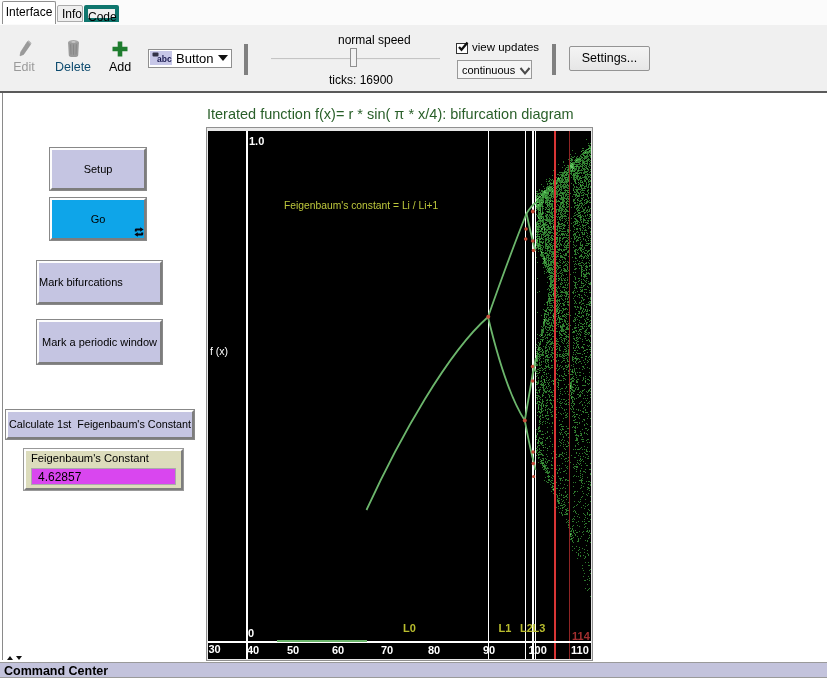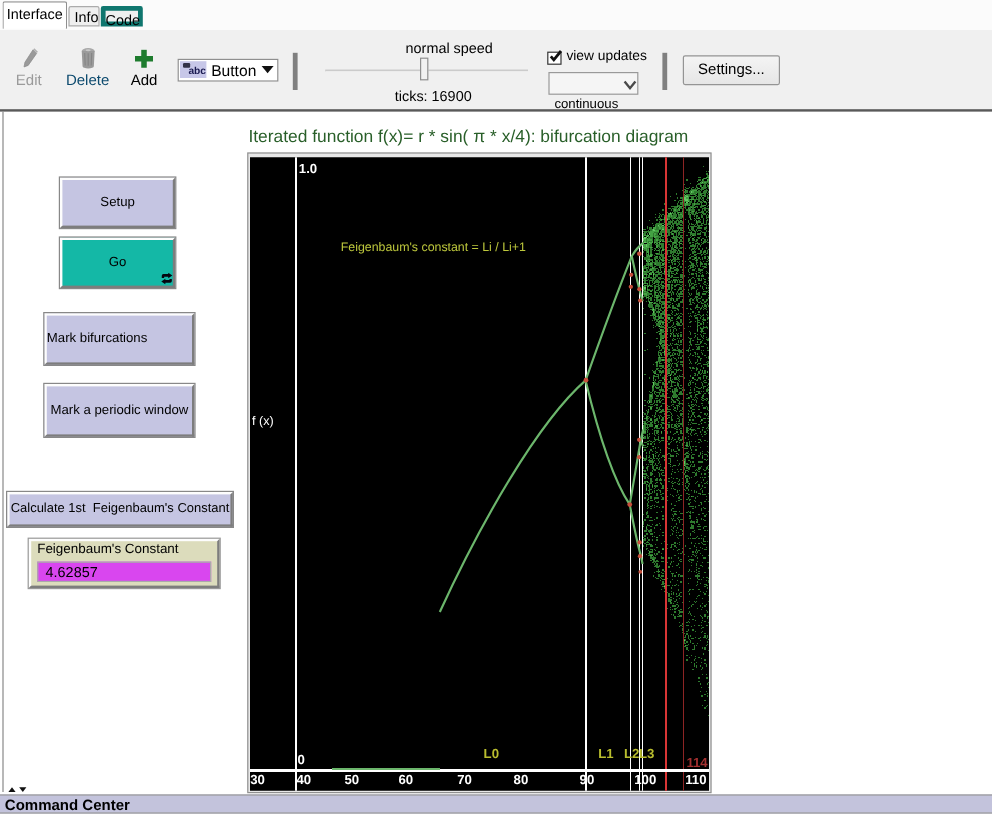--- a/index.html
+++ b/index.html
@@ -50,36 +50,36 @@
 <div class="abs" style="left:350px;top:48px;width:7px;height:19px;background:#f2f2f2;border:1px solid #8f8f8f;"></div>
 <div class="abs" style="left:329px;top:73px;font-size:12px;color:#000;">ticks: 16900</div>
 
 <div class="abs" style="left:456px;top:43px;width:12px;height:11px;background:#fff;border:1.5px solid #333;"></div>
 <svg class="abs" style="left:456px;top:39px;" width="14" height="14" viewBox="0 0 14 14">
     <path d="M3 8 L5.5 10.8 L11.5 3.5" stroke="#111" stroke-width="2.3" fill="none"></path>
   </svg>
 <div class="abs" style="left:472px;top:41px;font-size:11.5px;color:#000;">view updates</div>
 
 <div class="abs" style="left:457px;top:60px;width:75px;height:19px;background:#f5f5f5;border:1px solid #999;"></div>
-<div class="abs" style="left:462px;top:64px;font-size:11px;color:#000;margin-top:17px;">continuous</div>
+<div class="abs" style="left:462px;top:64px;font-size:11px;color:#000;">continuous</div>
 <svg class="abs" style="left:519px;top:66px;" width="12" height="10" viewBox="0 0 12 10">
     <path d="M1.5 2 L6 7.5 L10.5 2" stroke="#4a4a4a" stroke-width="2" fill="none"></path>
   </svg>
 
 <div class="abs" style="left:552px;top:44px;width:4px;height:31px;background:#808080;"></div>
 
 <div class="abs" style="left:569px;top:46px;width:81px;height:25px;background:linear-gradient(#f4f4f4,#e6e6e6);border:1px solid #949494;border-radius:2px;font-size:12.5px;color:#000;text-align:center;line-height:22px;">Settings...</div>
 
 <div class="abs" style="left:2px;top:93px;width:1px;height:567px;background:#8a8a8a;"></div>
 
 <div class="abs" style="left:207px;top:106px;font-size:14.5px;color:#295f29;white-space:nowrap;">Iterated function f(x)= r * sin( π * x/4): bifurcation diagram</div>
 
 <div class="abs" style="left:50px;top:148px;width:96px;height:42px;background:#c5c5e2;border:2px solid;border-color:#fdfdfd #7d7d7d #7d7d7d #fdfdfd;outline:1px solid #888;font-size:11px;color:#000;text-align:center;white-space:nowrap;overflow:hidden;line-height:38px;">Setup</div>
 
-<div class="abs" style="left:50px;top:198px;width:96px;height:42px;background:#14b8a6;border:2px solid;border-color:#fdfdfd #7d7d7d #7d7d7d #fdfdfd;outline:1px solid #888;font-size:11px;color:#000;text-align:center;white-space:nowrap;overflow:hidden;line-height:38px;">Go</div>
+<div class="abs" style="left:50px;top:198px;width:96px;height:42px;background:#0ea5e9;border:2px solid;border-color:#fdfdfd #7d7d7d #7d7d7d #fdfdfd;outline:1px solid #888;font-size:11px;color:#000;text-align:center;white-space:nowrap;overflow:hidden;line-height:38px;">Go</div>
 <svg class="abs" style="left:134px;top:227px;" width="10" height="10" viewBox="0 0 10 10">
  <path d="M0.8 4.6 V2.8 Q0.8 1.4 2.2 1.4 H6.2 V0.2 L9.6 2.5 L6.2 4.8 V3.6 H2.8 V4.6 Z" fill="#05050f"></path>
  <path d="M9.2 5.4 V7.2 Q9.2 8.6 7.8 8.6 H3.8 V9.8 L0.4 7.5 L3.8 5.2 V6.4 H7.2 V5.4 Z" fill="#05050f"></path>
 </svg>
 
 <div class="abs" style="left:37px;top:261px;width:125px;height:43px;background:#c5c5e2;border:2px solid;border-color:#fdfdfd #7d7d7d #7d7d7d #fdfdfd;outline:1px solid #888;font-size:11px;color:#000;text-align:left;white-space:nowrap;overflow:hidden;line-height:39px;">Mark bifurcations</div>
 
 <div class="abs" style="left:37px;top:320px;width:125px;height:44px;background:#c5c5e2;border:2px solid;border-color:#fdfdfd #7d7d7d #7d7d7d #fdfdfd;outline:1px solid #888;font-size:11px;color:#000;text-align:center;white-space:nowrap;overflow:hidden;line-height:40px;">Mark a periodic window</div>
 
 <div class="abs" style="left:6px;top:410px;width:188px;height:29px;background:#c5c5e2;border:2px solid;border-color:#fdfdfd #7d7d7d #7d7d7d #fdfdfd;outline:1px solid #888;font-size:11px;color:#000;text-align:center;white-space:nowrap;overflow:hidden;line-height:25px;font-size:10.8px;">Calculate 1st&nbsp; Feigenbaum's Constant</div>

